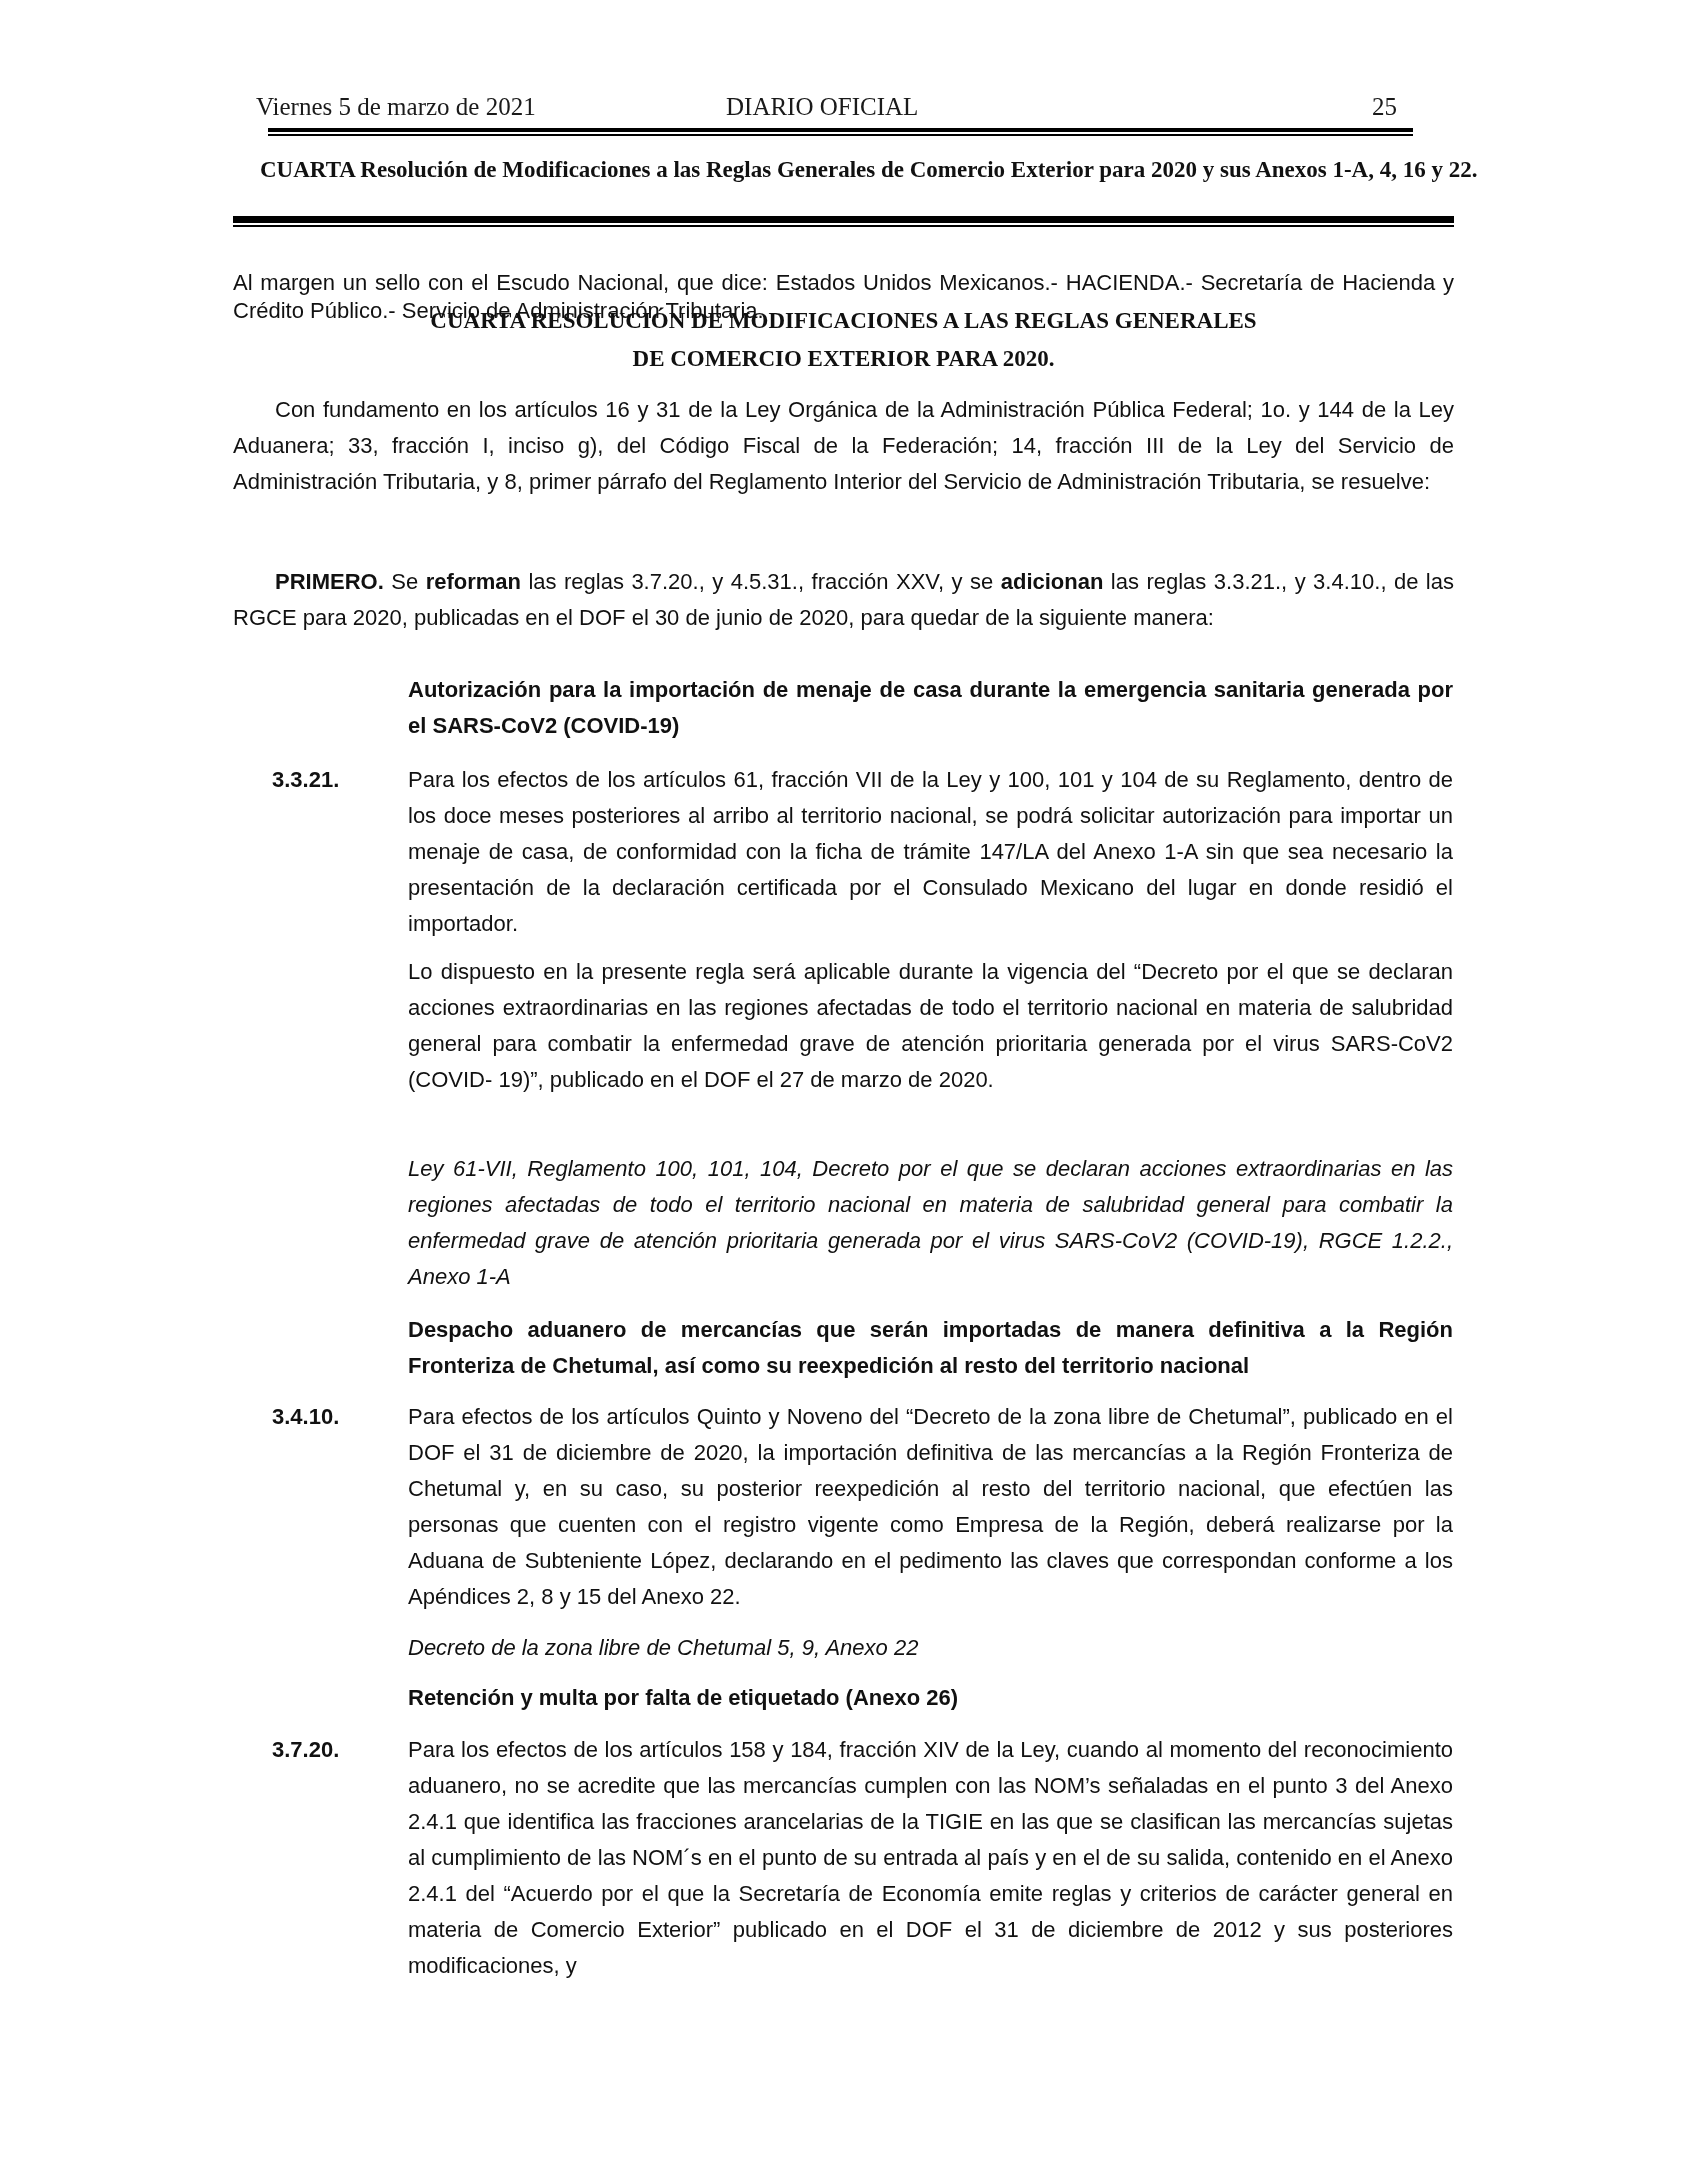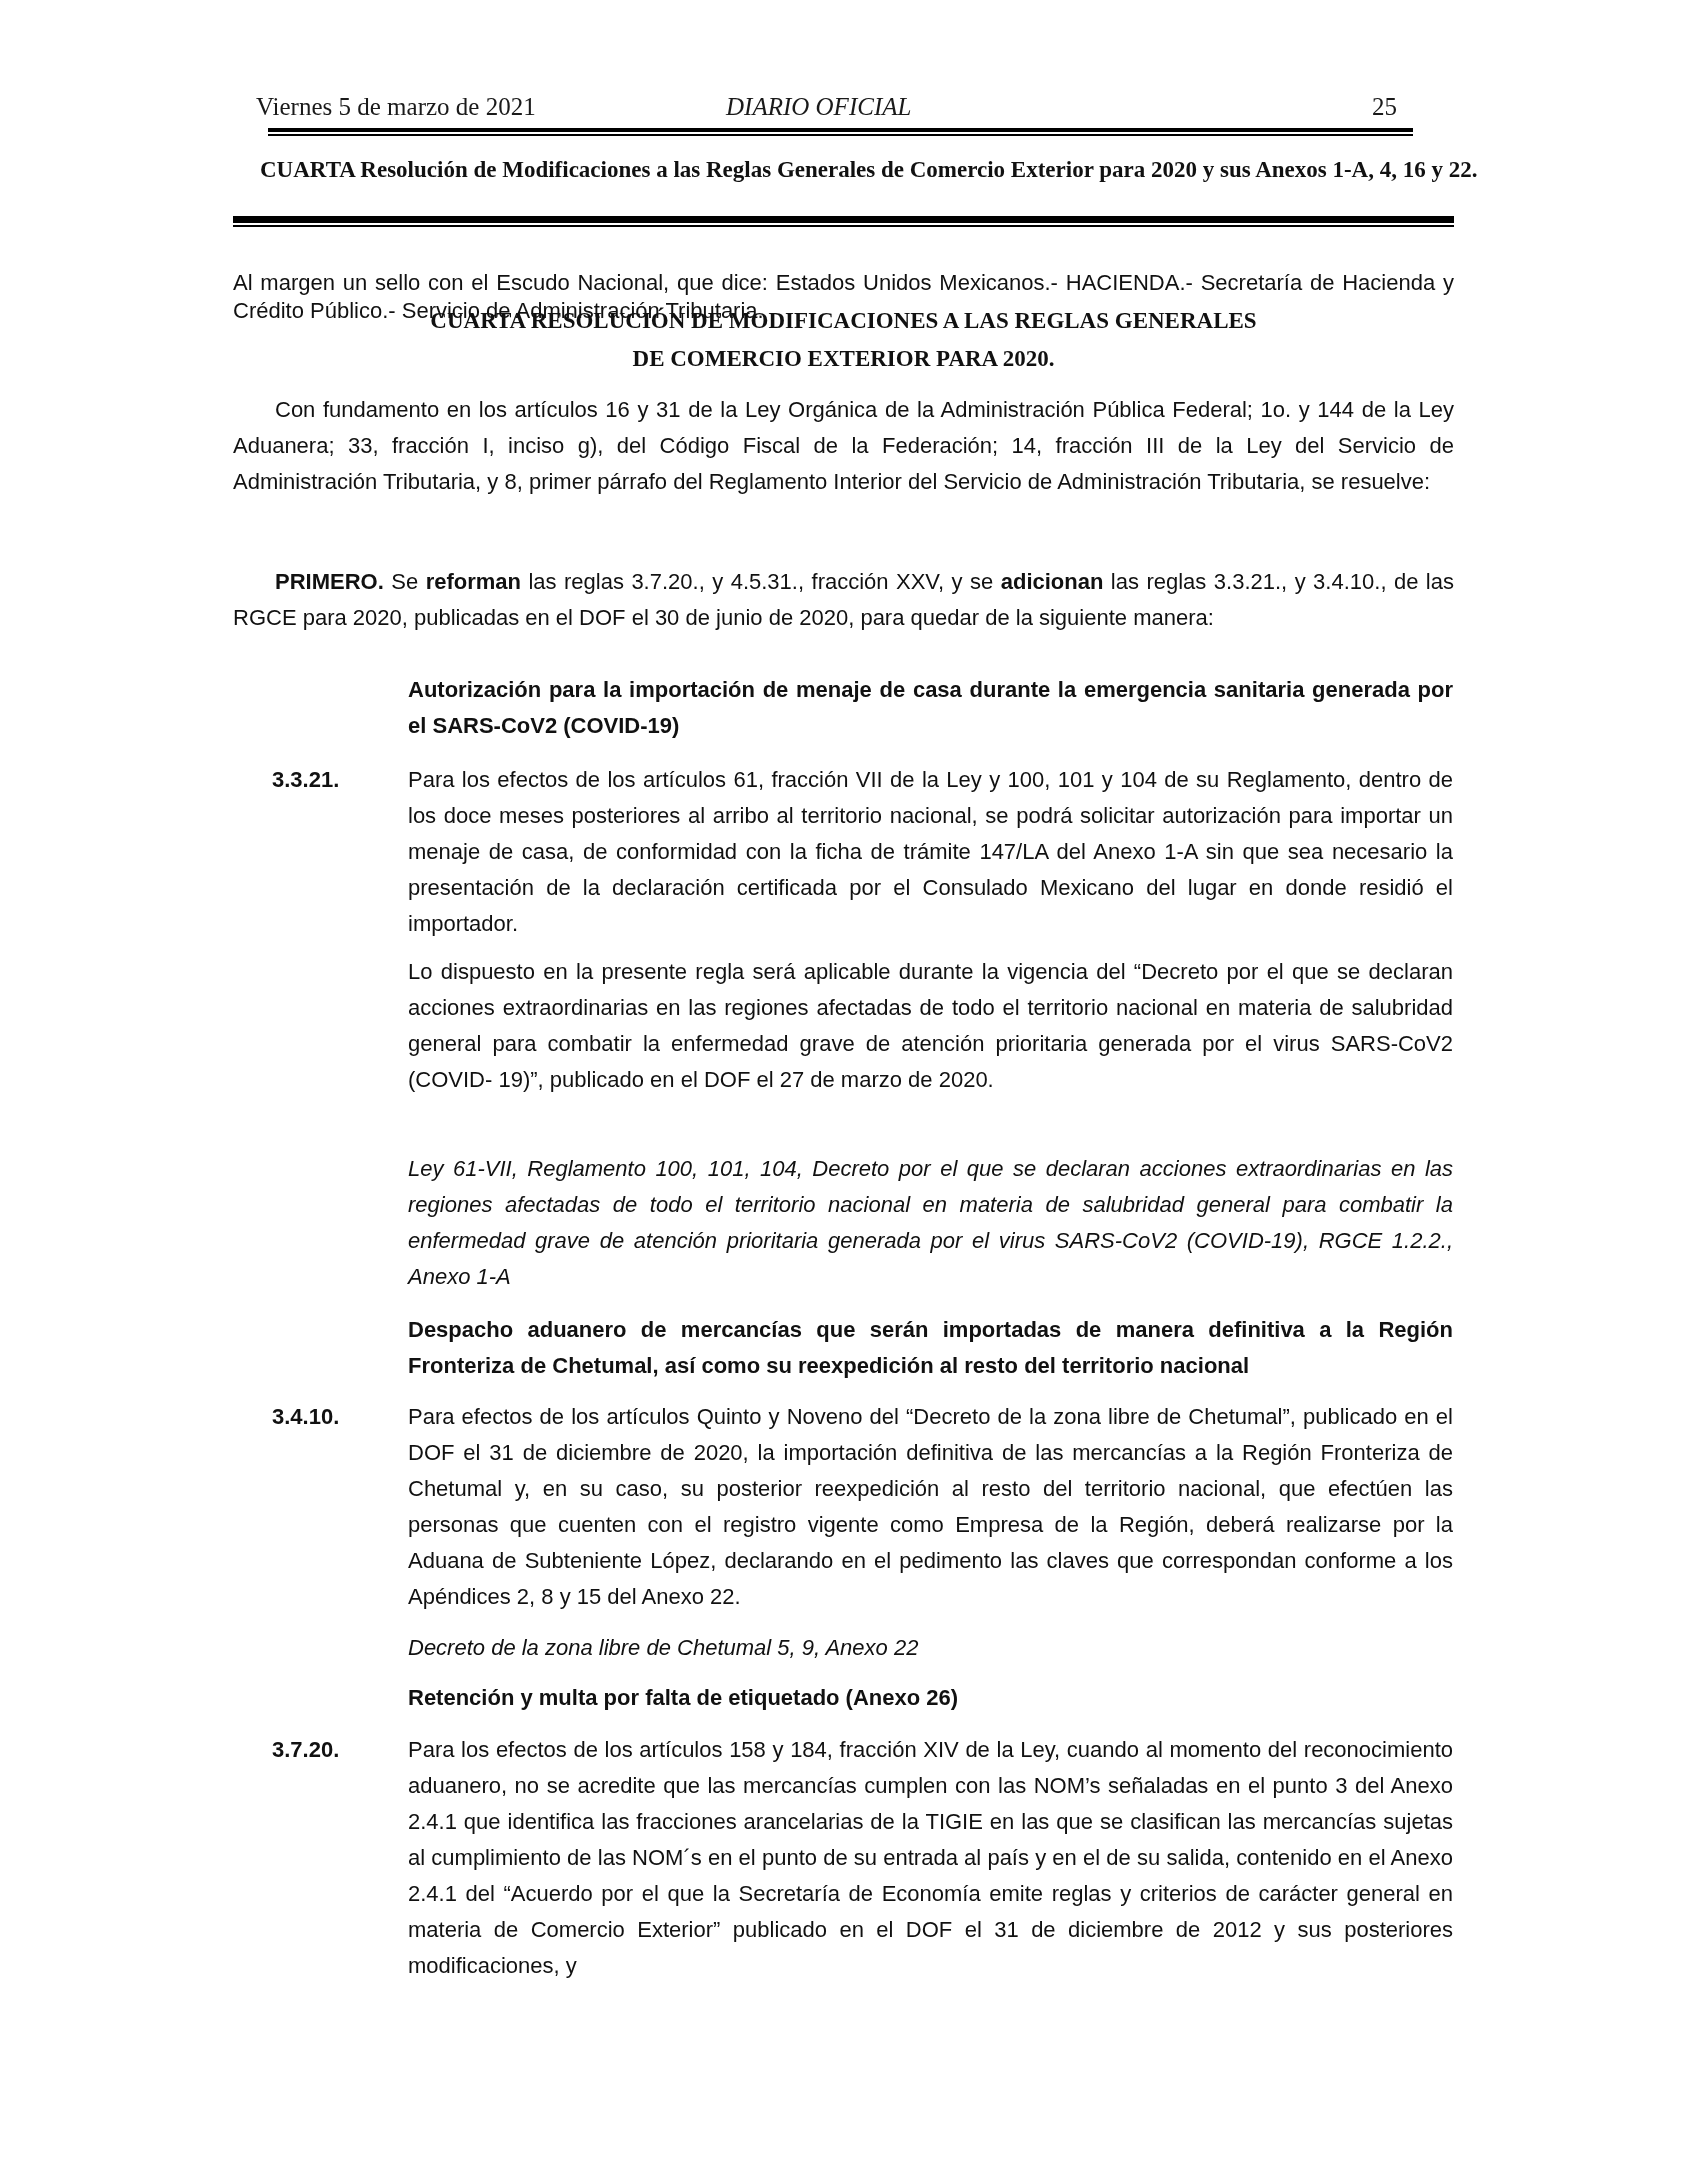--- a/index.html
+++ b/index.html
@@ -4,21 +4,21 @@
 <style>
   html, body { margin: 0; padding: 0; background: #ffffff; }
   body { width: 1683px; height: 2178px; position: relative; overflow: hidden; color: #111; }
   .page { position: absolute; left: 0; top: 0; width: 1683px; height: 2178px; }
 
   
   .run-head { position: absolute; left: 252px; top: 93px; width: 1145px; height: 30px;
               font-family: "Liberation Serif", "DejaVu Serif", serif; font-size: 25px; color: #1a1a1a; }
   .run-head span { position: absolute; top: 0; }
   .rh-date { left: 4px; }
-  .rh-title { left: 474px; font-style: italic; }
+  .rh-title { left: 474px; }
   .rh-page { right: 0; }
   .rule-double { position: absolute; left: 268px; width: 1145px; top: 128px; }
   .rule-double .thick { height: 4px; background: #000; }
   .rule-double .gap { height: 2px; }
   .rule-double .thin { height: 2px; background: #000; }
 
   
   .doc-title { position: absolute; left: 233px; top: 155px; width: 1221px;
                font-family: "Liberation Serif", "DejaVu Serif", serif; font-weight: bold; font-size: 23px;
                line-height: 29px; text-align: justify; text-align-last: left; margin-left: 27px; }

